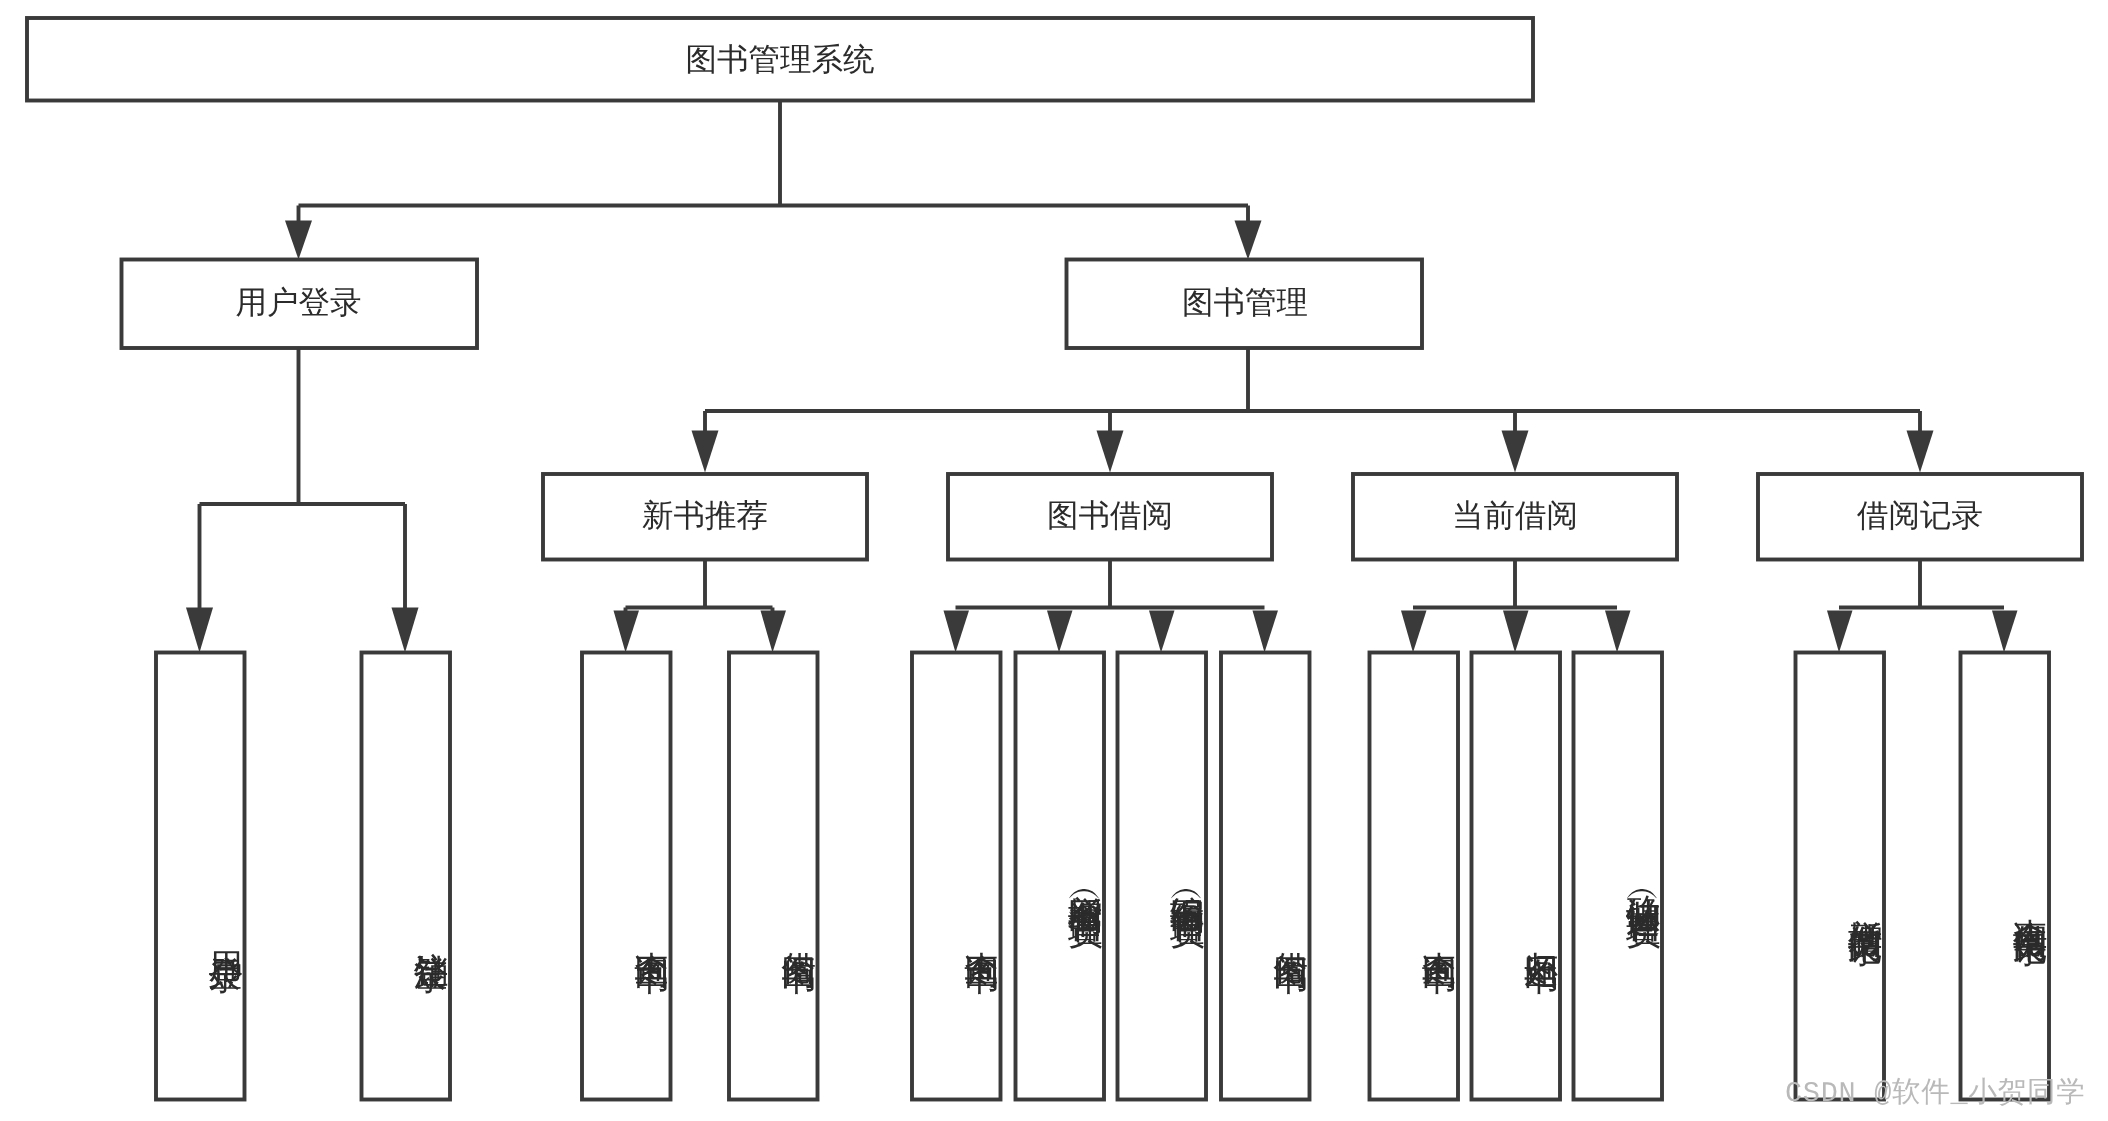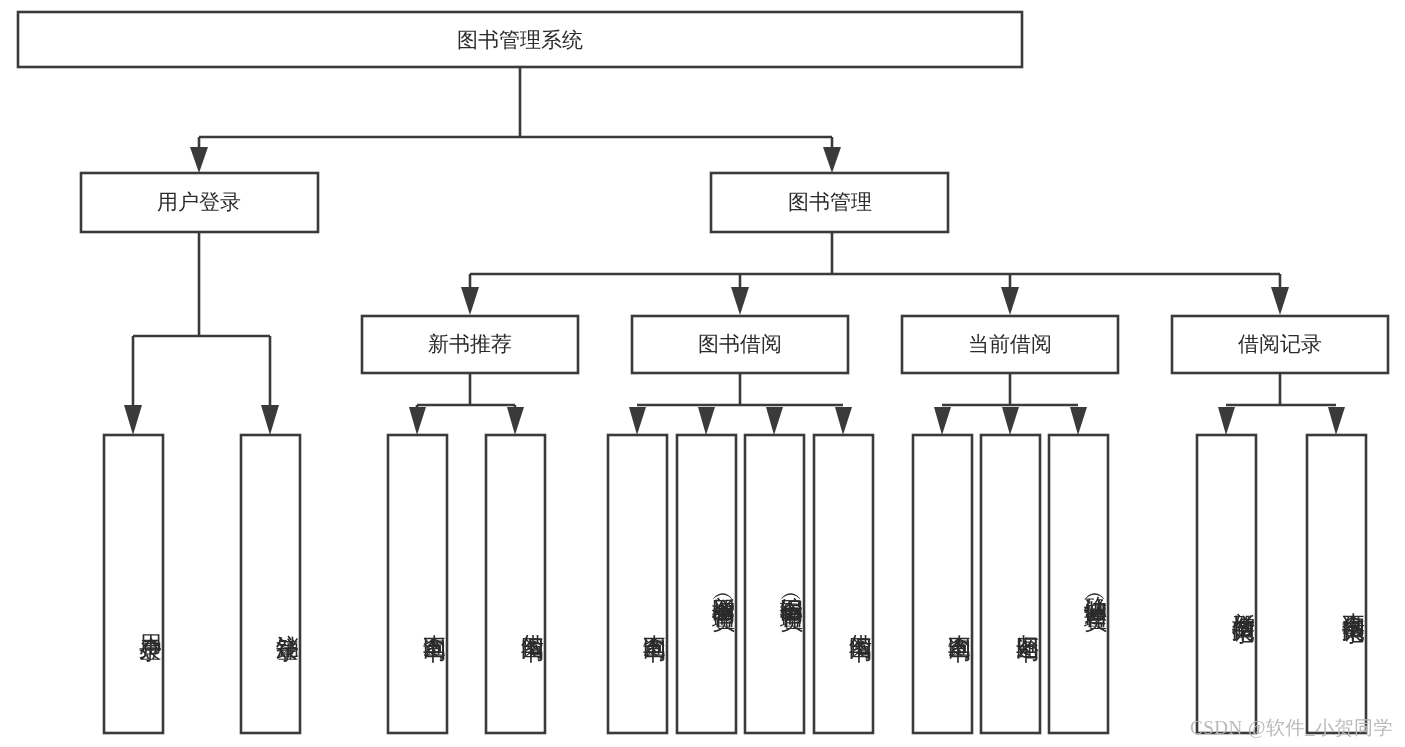--- a/index.html
+++ b/index.html
@@ -59,21 +59,21 @@
     letter-spacing: 2px;
     color: #2b2b2b;
     display: flex;
     align-items: flex-start;
     justify-content: center;
     white-space: nowrap;
     pointer-events: none;
   }
   .watermark {
     position: absolute;
-    font-family: Liberation Serif, serif;
+    font-family: Liberation Mono, monospace;
     font-size: 19px;
     color: #b9b9b9;
     white-space: nowrap;
     letter-spacing: 0.5px;
   }
 </style>
 </head>
 <body>
 
 <div id="diagram-root">

